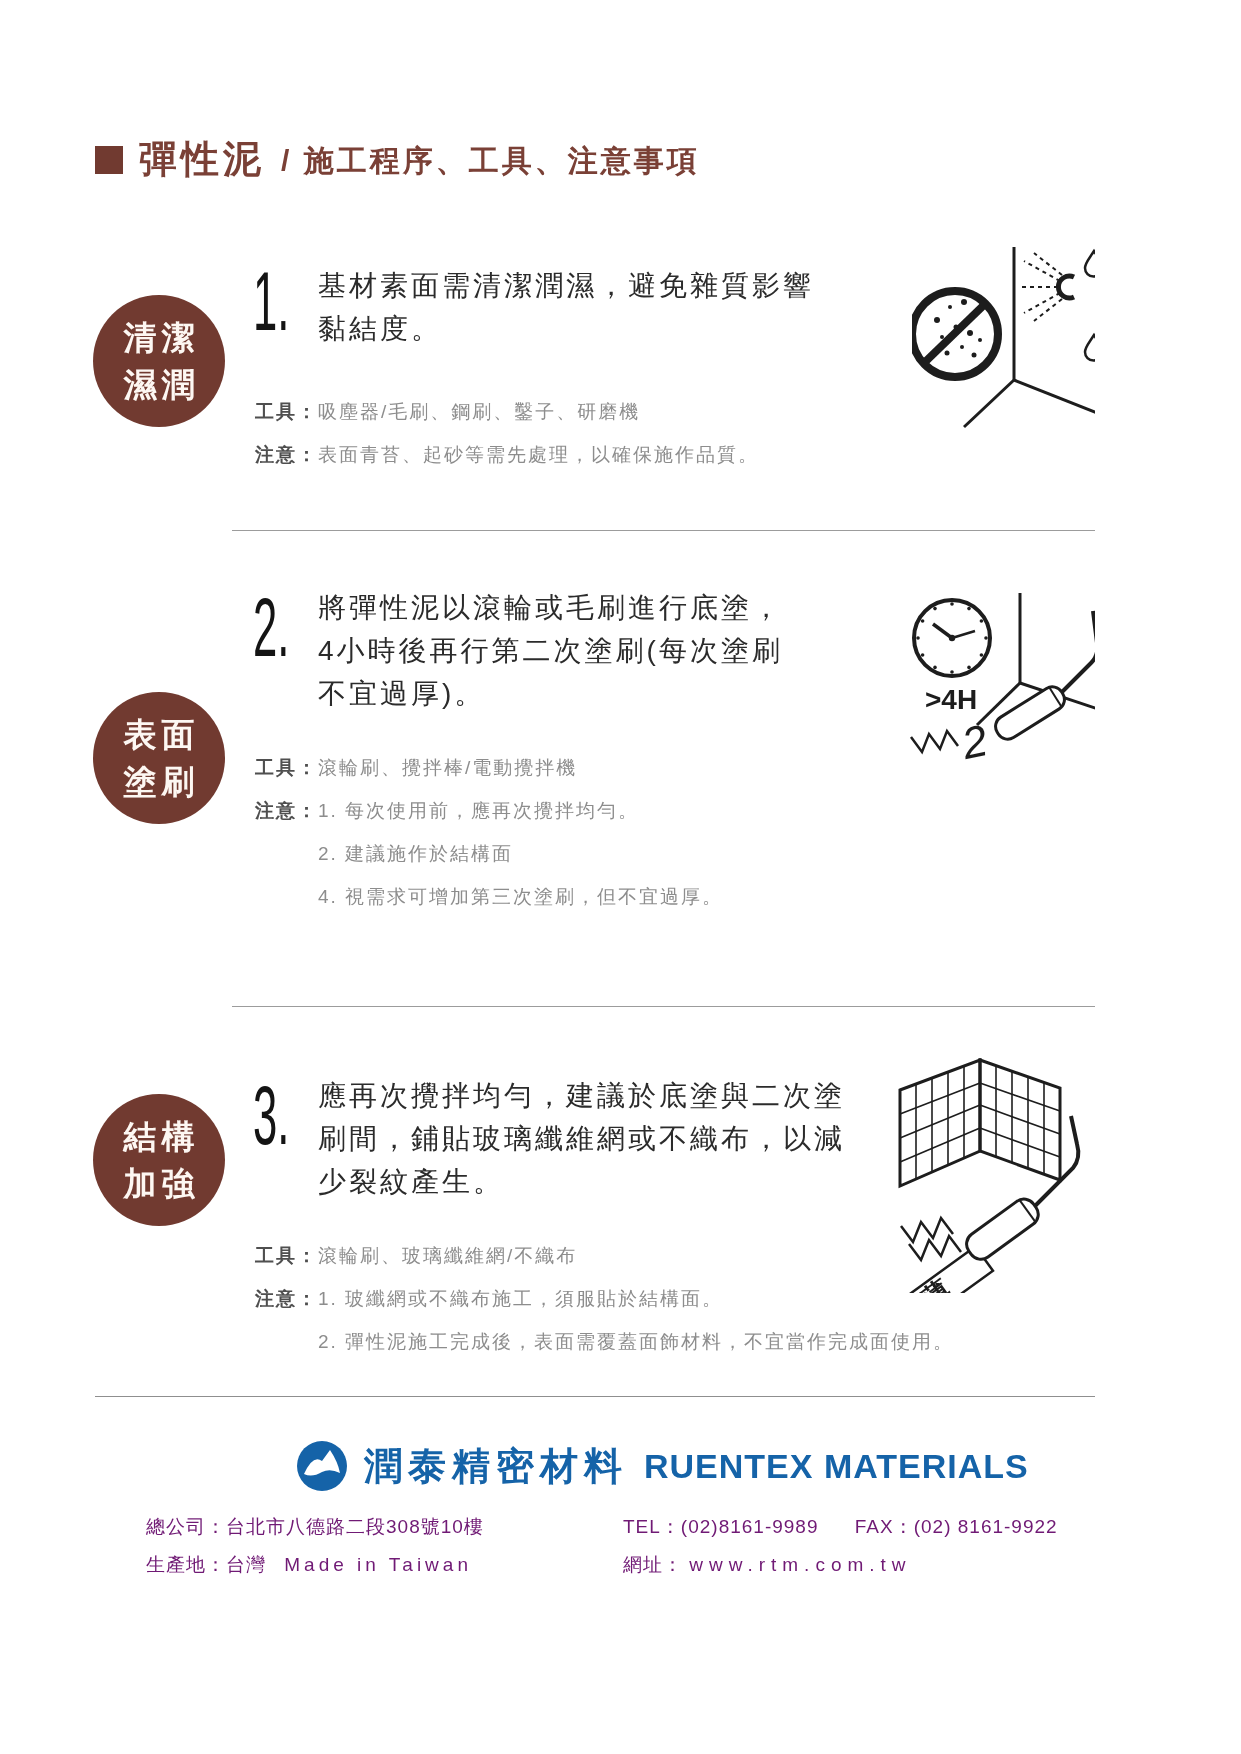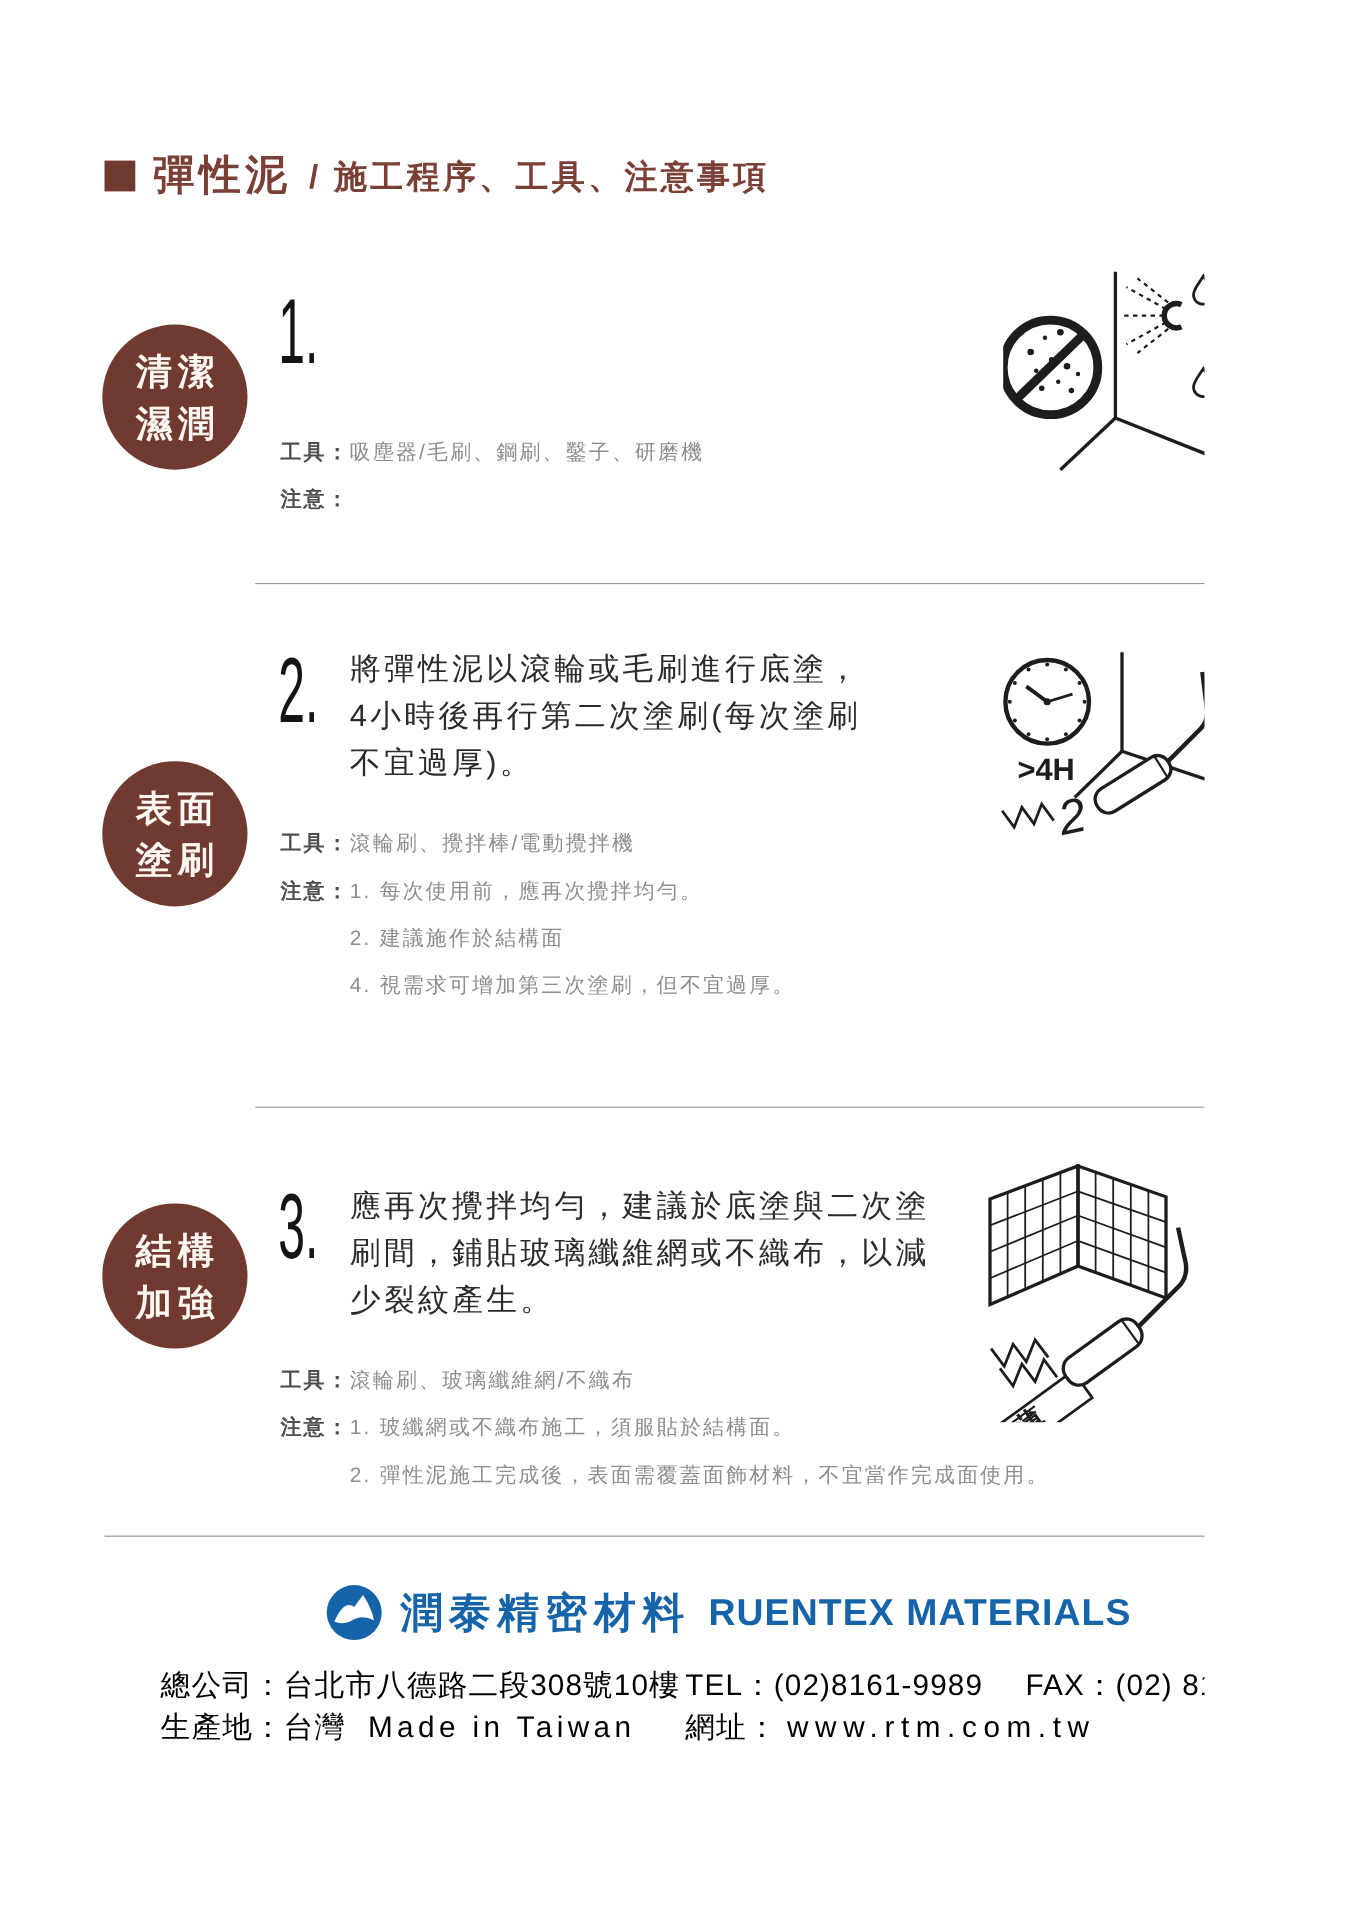--- a/index.html
+++ b/index.html
@@ -30,21 +30,21 @@
   .meta-label{font-weight:bold;color:#4f4f4f;letter-spacing:2px;flex:0 0 auto;}
   .meta-value{color:#8d8d8d;letter-spacing:2px;}
   .notes-col{display:flex;flex-direction:column;}
 
   .divider{height:1px;background:#9c9c9c;}
 
   
   .logo-row{left:296px;top:1440px;display:flex;align-items:center;gap:16px;}
   .logo-cn{font-size:38px;font-weight:bold;color:#1563a8;letter-spacing:6px;white-space:nowrap;}
   .logo-en{font-size:34px;font-weight:bold;color:#1563a8;letter-spacing:1px;white-space:nowrap;}
-  .contact{font-size:27px;color:#000000;letter-spacing:1px;white-space:nowrap;}
+  .contact{font-size:19px;color:#701a75;letter-spacing:1px;white-space:nowrap;}
   .sp-wide{letter-spacing:6px;}
   .sp-med{letter-spacing:4px;}
 
   svg{display:block;}
   .ink{stroke:#1d1d1d;fill:none;}
 </style>
 </head>
 <body>
 
 <div class="page">
@@ -55,28 +55,35 @@
     <div class="title-sub">/ 施工程序、工具、注意事項</div>
   </div>
 
   <div class="abs badge" style="left:93px;top:295px;">
     <div>清潔</div>
     <div>濕潤</div>
   </div>
 
   <div class="abs step-num" style="left:253px;top:262px;">1.</div>
 
+  <div class="abs desc" style="left:318px;top:264px;">
+    <div>基材素面需清潔潤濕，避免雜質影響</div>
+    <div>黏結度。</div>
+  </div>
 
   <div class="abs meta-row" style="left:255px;top:390px;">
     <div class="meta-label">工具：</div>
     <div class="meta-value">吸塵器/毛刷、鋼刷、鑿子、研磨機</div>
   </div>
 
   <div class="abs meta-row" style="left:255px;top:433px;">
     <div class="meta-label">注意：</div>
+    <div class="notes-col">
+      <div class="meta-value">表面青苔、起砂等需先處理，以確保施作品質。</div>
+    </div>
   </div>
 
   <div class="abs" style="left:912px;top:245px;">
     <svg width="205" height="235" viewBox="0 0 205 235">
       <g>
         <circle class="ink" cx="43" cy="89" r="43" stroke-width="8"></circle>
         <line class="ink" x1="74" y1="58" x2="12" y2="118" stroke-width="8"></line>
         <g fill="#1d1d1d" stroke="none">
           <circle cx="25" cy="75" r="3"></circle>
             <circle cx="38" cy="62" r="2"></circle>

